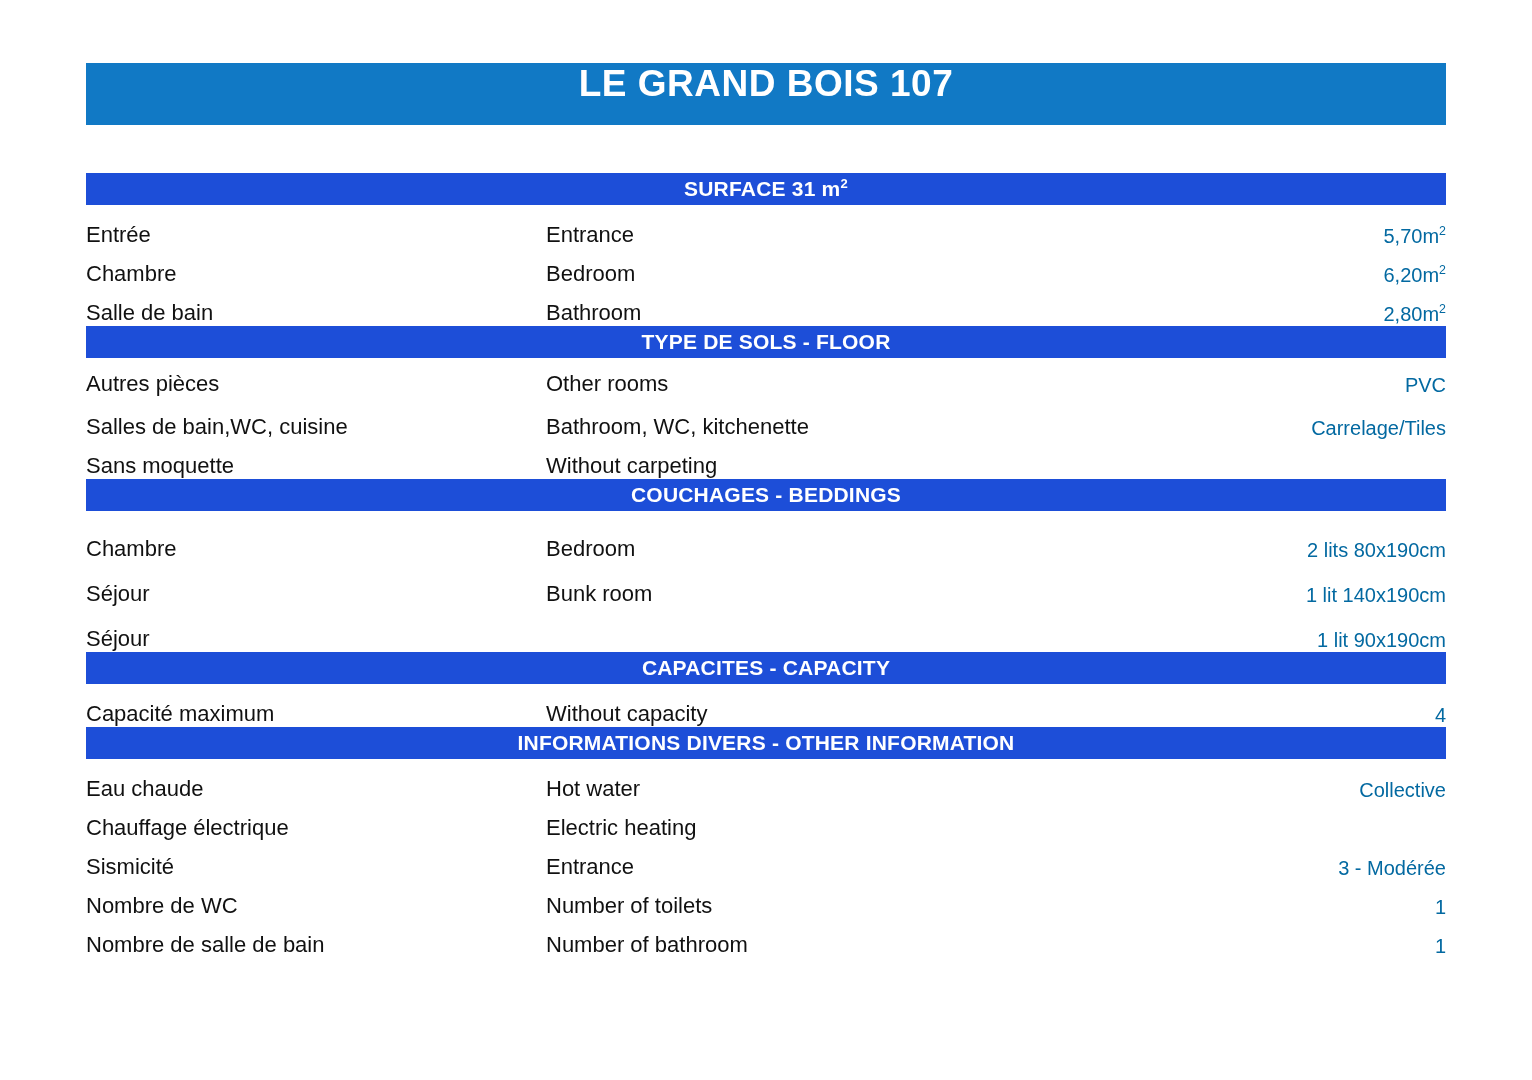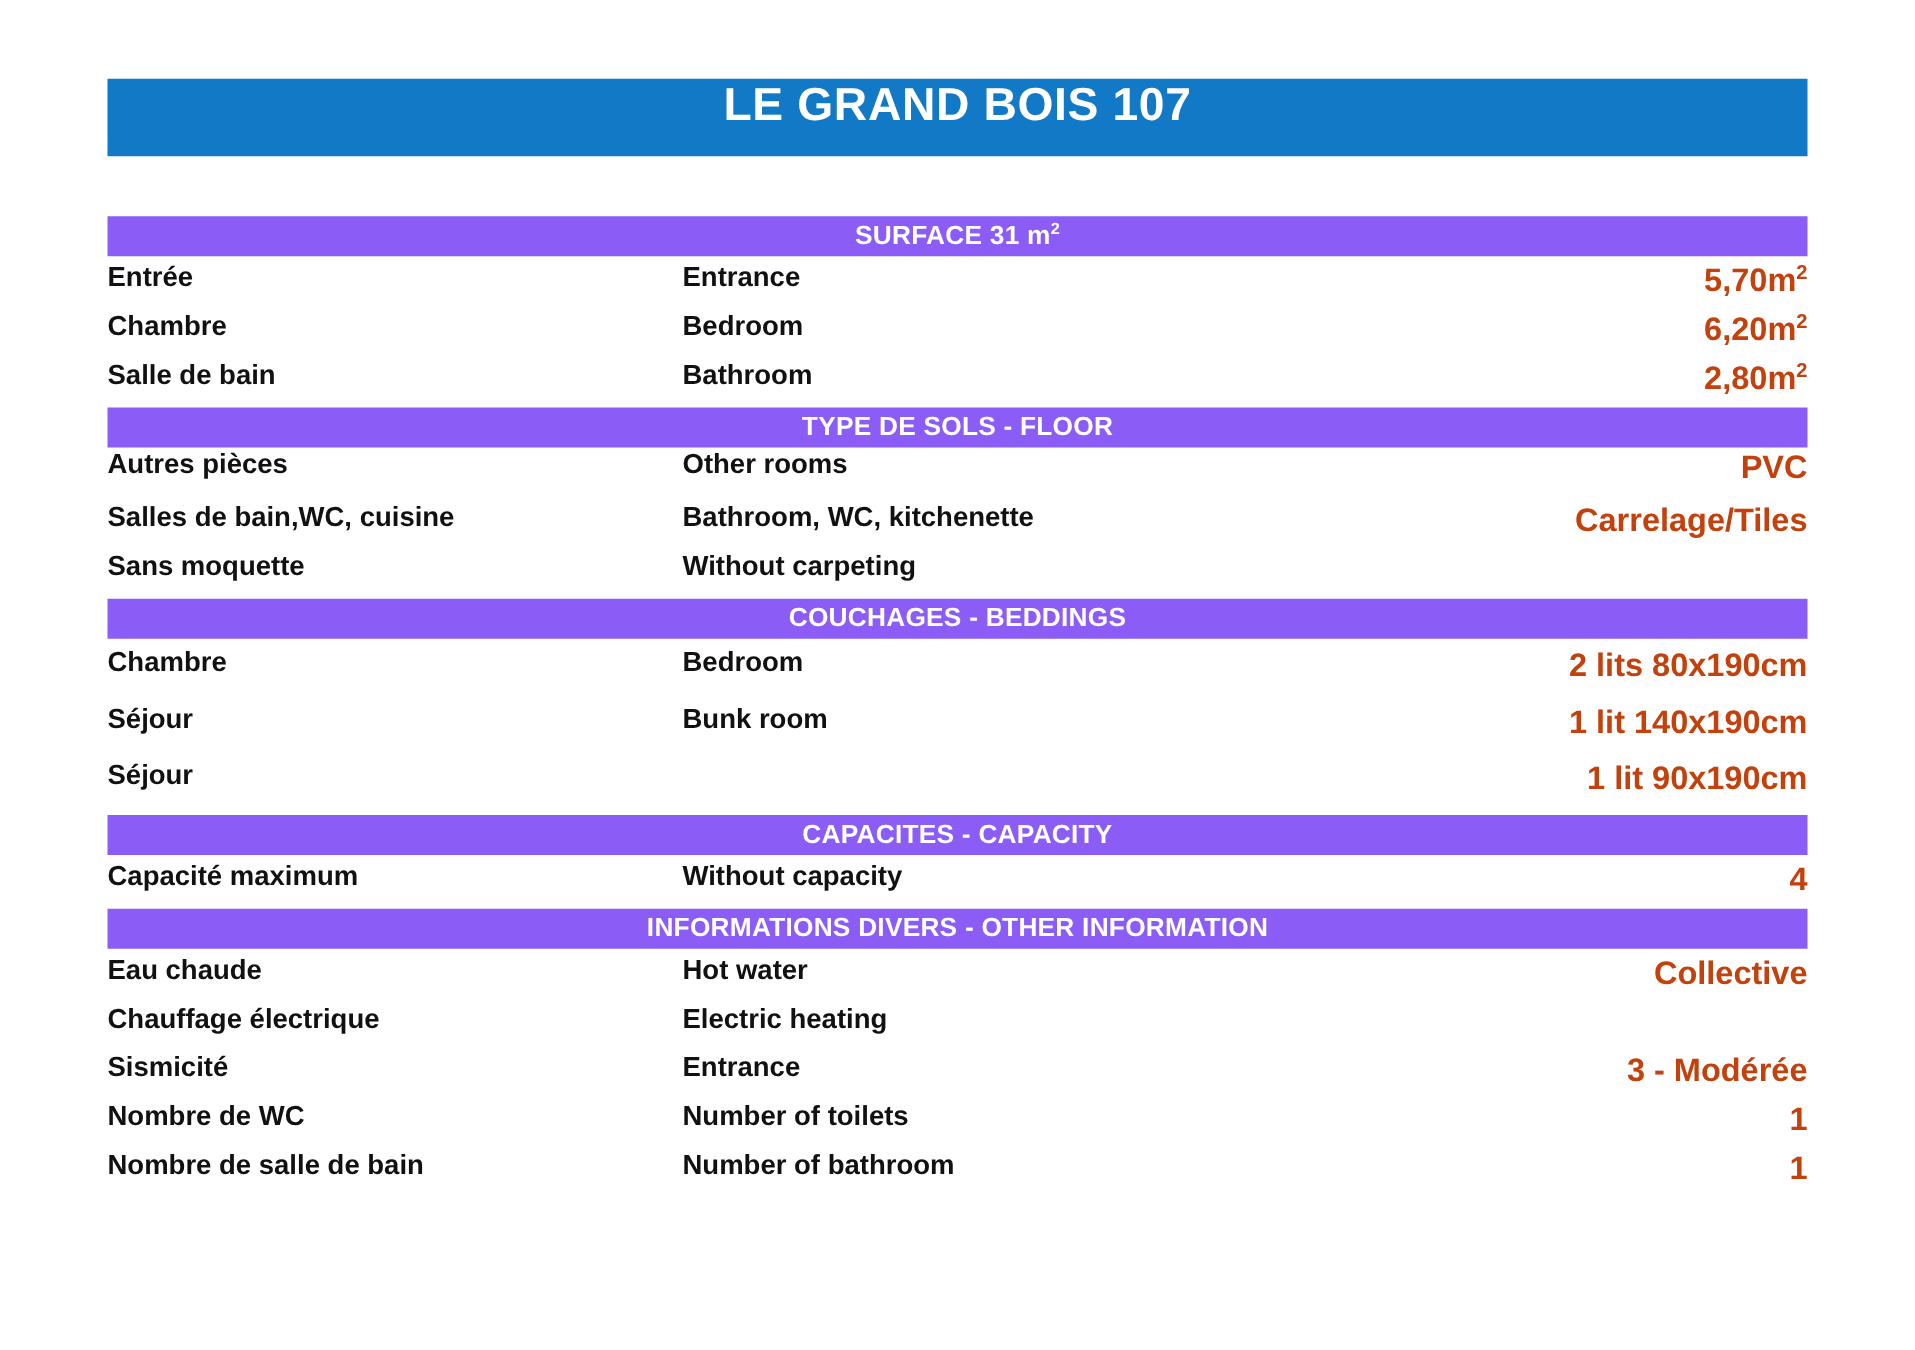--- a/index.html
+++ b/index.html
@@ -30,21 +30,21 @@
     justify-content: center;
   }
   .title-bar .title-text {
     color: #ffffff;
     font-size: 37px;
     font-weight: bold;
     letter-spacing: 0.5px;
   }
   
   .band {
-    background: #8b5cf6;
+    background: #1d4ed8;
     height: 32px;
     display: flex;
     align-items: center;
     justify-content: center;
   }
   .band .band-text {
     color: #ffffff;
     font-size: 21px;
     font-weight: bold;
     letter-spacing: 0.2px;
@@ -56,44 +56,43 @@
     font-size: 0.62em;
     vertical-align: super;
     line-height: 0;
   }
   
   .rows {
     width: 100%;
   }
   .row {
     display: flex;
-    align-items: flex-start;
+    align-items: flex-end;
     height: 39px;
-    font-weight: bold;
   }
   .row.tall {
     height: 45px;
   }
   .col-fr {
     width: 460px;
     flex: 0 0 460px;
     font-size: 22px;
     color: #111111;
   }
   .col-en {
     flex: 1 1 auto;
     font-size: 22px;
     color: #111111;
   }
   .col-val {
     width: 300px;
     flex: 0 0 300px;
     text-align: right;
-    font-size: 26px;
-    color: #c2410c;
+    font-size: 20px;
+    color: #0369a1;
     white-space: nowrap;
   }
   .pad-top-1 { padding-top: 4px; }
   .pad-top-2 { padding-top: 6px; }
 </style>
 </head>
 <body>
 
 <div class="sheet">
 

